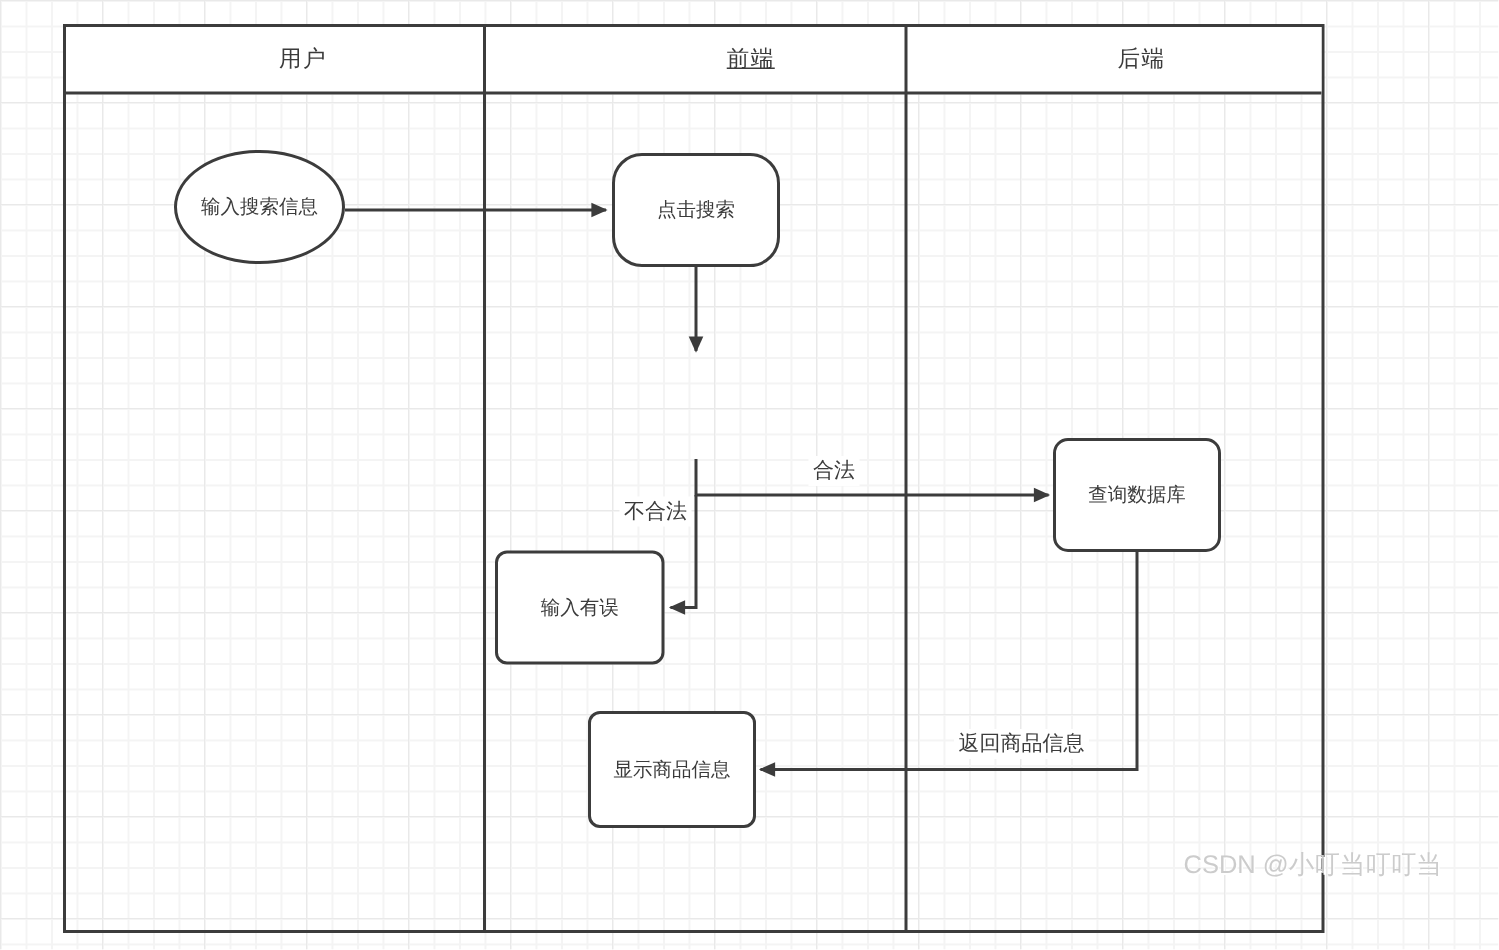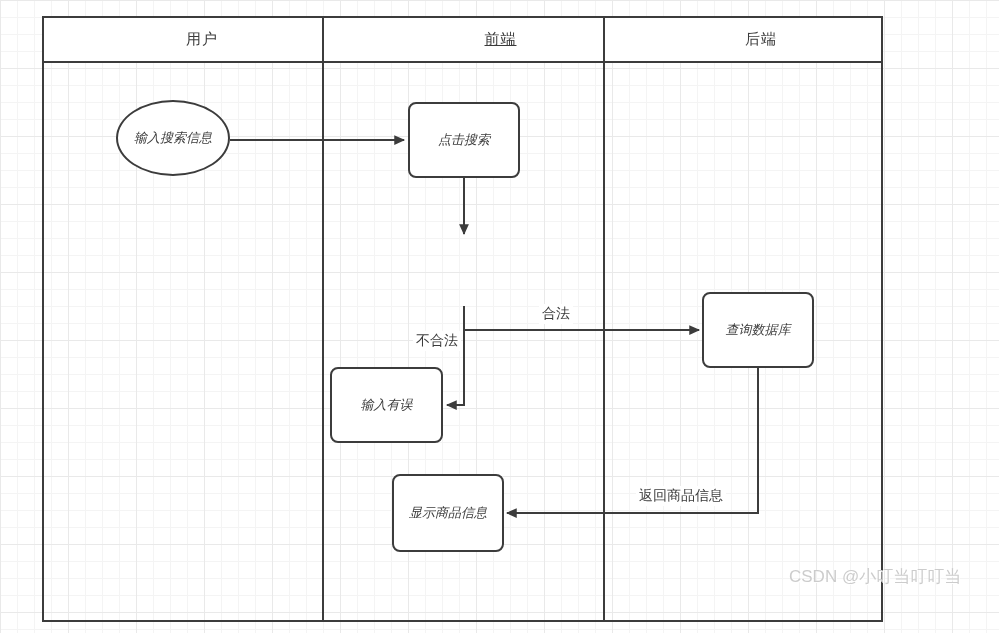--- a/index.html
+++ b/index.html
@@ -60,27 +60,26 @@
     position: absolute;
     display: flex;
     align-items: center;
     justify-content: center;
     background: #ffffff;
     border: 2px solid #3c3c3c;
     border-radius: 8px;
     font-size: 13px;
     text-align: center;
     line-height: 1.2;
-    font-style: italic;
   }
   .node.ellipse { border-radius: 50%; }
   .n-input-search  { left: 116px; top: 100px; width: 114px; height: 76px; }
-  .n-click-search  { left: 408px; top: 102px; width: 112px; height: 76px; }
+  .n-click-search  { left: 408px; top: 102px; width: 112px; height: 76px; border-radius: 20px; }
   .n-validate      { left: 408px; top: 238px; width: 112px; height: 68px; }
-  .n-query-db      { left: 702px; top: 292px; width: 112px; height: 76px; }
+  .n-query-db      { left: 702px; top: 292px; width: 112px; height: 76px; border-radius: 10px; }
   .n-input-error   { left: 330px; top: 367px; width: 113px; height: 76px; }
   .n-show-product  { left: 392px; top: 474px; width: 112px; height: 78px; }
   .edge-label {
     position: absolute;
     transform: translate(-50%, -50%);
     background: #ffffff;
     padding: 1px 3px;
     font-size: 14px;
     white-space: nowrap;
   }

